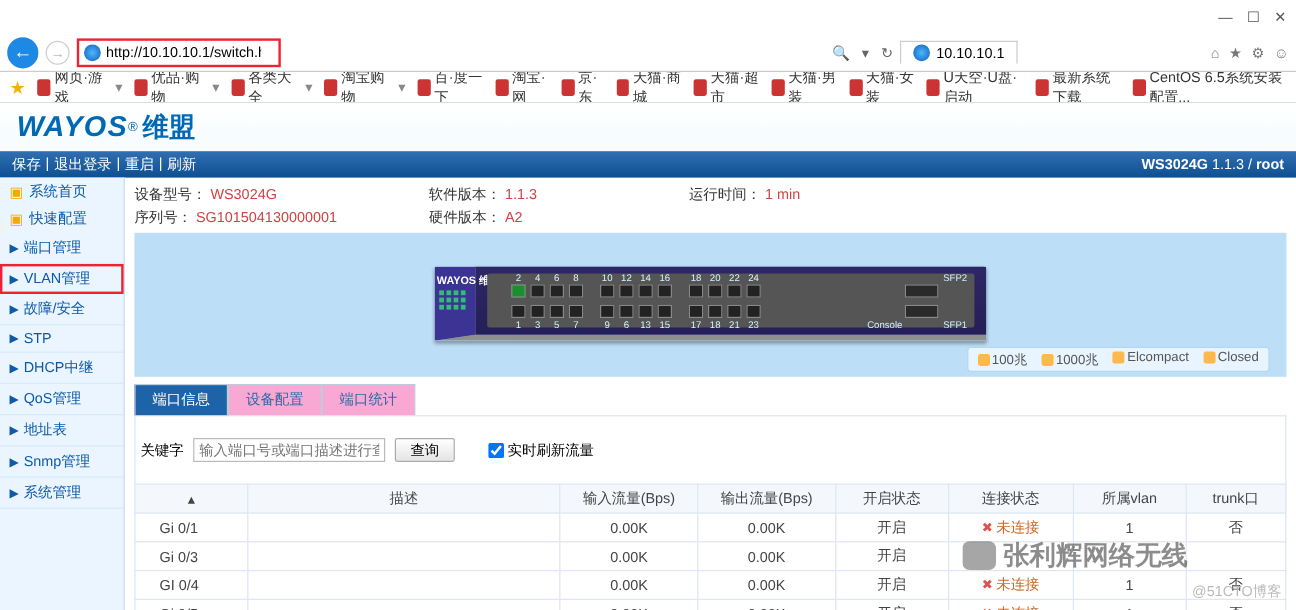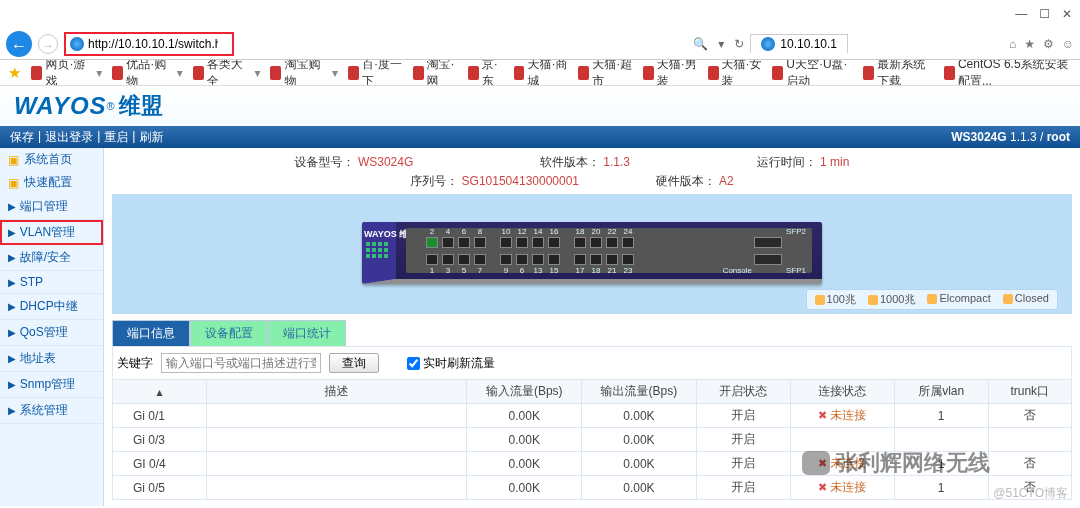--- a/index.html
+++ b/index.html
@@ -28,21 +28,21 @@
 .topbar-right { margin-left: auto; }
 .topbar-right b { color: #fff; }
 .main { display: flex; }
 .sidebar { width: 104px; background: #eaf5ff; border-right: 1px solid #c7dcf0; }
 .side-sub { display: flex; align-items: center; gap: 5px; padding: 3px 8px; font-size: 12px; color: #0e5aa6; }
 .side-sub .ico { color: #f2a900; }
 .side-item { display: flex; align-items: center; gap: 4px; padding: 4px 8px; font-size: 12px; color: #0e5aa6; border-bottom: 1px solid #d8e9f8; cursor: pointer; }
 .side-item .caret { color: #0e5aa6; font-size: 10px; }
 .side-item.hl { border: 2px solid #e23; padding: 2px 6px; }
 .content { flex: 1; padding: 6px 8px; }
-.info-row { font-size: 12px; color: #333; margin-bottom: 2px; text-align: center; }
+.info-row { font-size: 12px; color: #333; margin-bottom: 2px; }
 .info-row .lbl { color: #333; }
 .info-row .val { color: #c44; margin-right: 40px; }
 .switch-box { background: #bcdff7; padding: 28px 0 4px; margin-top: 4px; position: relative; }
 .switch { width: 460px; height: 62px; margin: 0 auto 26px; background: linear-gradient(#2d2766,#241f58); border-left: 34px solid #3b3494; border-bottom: 5px solid #8f8f8f; position: relative; border-radius: 2px; box-shadow: 0 2px 3px rgba(0,0,0,.3); }
 .switch .brand { position: absolute; left: -32px; top: 6px; font-size: 9px; color: #fff; font-weight: bold; writing-mode: horizontal-tb; }
 .switch .leds { position: absolute; left: -30px; top: 20px; display: grid; grid-template-columns: repeat(4,4px); grid-auto-rows: 4px; gap: 2px; }
 .switch .leds i { background: #3b7; display: block; }
 .center-panel { position: absolute; left: 10px; top: 6px; right: 10px; bottom: 6px; background: #555; border-radius: 2px; }
 .port-nums { position: absolute; left: 20px; color: #d8f4ff; font-size: 8px; display: flex; gap: 4px; }
 .port-nums.top { top: -1px; }
@@ -53,23 +53,23 @@
 .ports.bot { bottom: 8px; }
 .ports i { width: 12px; height: 11px; background: #222; border: 1px solid #888; display: block; }
 .ports i.up { background: #1a8f2e; }
 .sfp { position: absolute; right: 30px; width: 28px; height: 11px; background: #2a2a2a; border: 1px solid #888; }
 .sfp.top { top: 9px; } .sfp.bot { bottom: 8px; }
 .sfp-lbl { position: absolute; right: 6px; font-size: 8px; color: #cfeeff; }
 .console-lbl { position: absolute; right: 60px; bottom: -2px; font-size: 8px; color: #cfeeff; }
 .legend { position: absolute; right: 14px; bottom: 4px; background: #e8f4ff; border: 1px solid #b7d6ee; border-radius: 3px; padding: 2px 8px; font-size: 11px; color: #555; display: flex; gap: 12px; }
 .legend i { width: 10px; height: 10px; background: #ffb84d; display: inline-block; border-radius: 2px; margin-right: 2px; vertical-align: middle; }
 .tab-row { display: flex; margin-top: 6px; }
-.tab-row .tb { padding: 4px 14px; font-size: 12px; border: 1px solid #bcd; border-bottom: none; background: #86efac; color: #2b6aa8; cursor: pointer; }
+.tab-row .tb { padding: 4px 14px; font-size: 12px; border: 1px solid #bcd; border-bottom: none; background: #f9a8d4; color: #2b6aa8; cursor: pointer; }
 .tab-row .tb.active { background: #1e62a7; color: #fff; }
-.filter-row { display: flex; align-items: center; gap: 8px; padding: 6px 4px; border: 1px solid #dbe7f2; border-bottom: none; margin-top: 0; }
+.filter-row { display: flex; align-items: center; gap: 8px; padding: 18px 4px; border: 1px solid #dbe7f2; border-bottom: none; margin-top: 0; }
 .filter-row input[type=text] { width: 160px; height: 20px; border: 1px solid #bbb; padding: 0 4px; font-size: 12px; }
 .filter-row button { height: 20px; padding: 0 12px; background: linear-gradient(#fff,#e4e4e4); border: 1px solid #aaa; border-radius: 2px; font-size: 12px; cursor: pointer; }
 .filter-row label { display: flex; align-items: center; gap: 3px; margin-left: 20px; }
 table.ports-table { width: 100%; border-collapse: collapse; font-size: 12px; }
 table.ports-table th, table.ports-table td { border: 1px solid #dbe7f2; padding: 3px 6px; text-align: center; color: #444; height: 20px; }
 table.ports-table th { background: #f4f8fc; font-weight: normal; }
 table.ports-table td.left { text-align: left; padding-left: 20px; }
 .st-off { color: #cc6a29; }
 .st-off::before { content: "✖"; color: #d9534f; margin-right: 3px; font-size: 11px; }
 .st-on { color: #2a8; }

